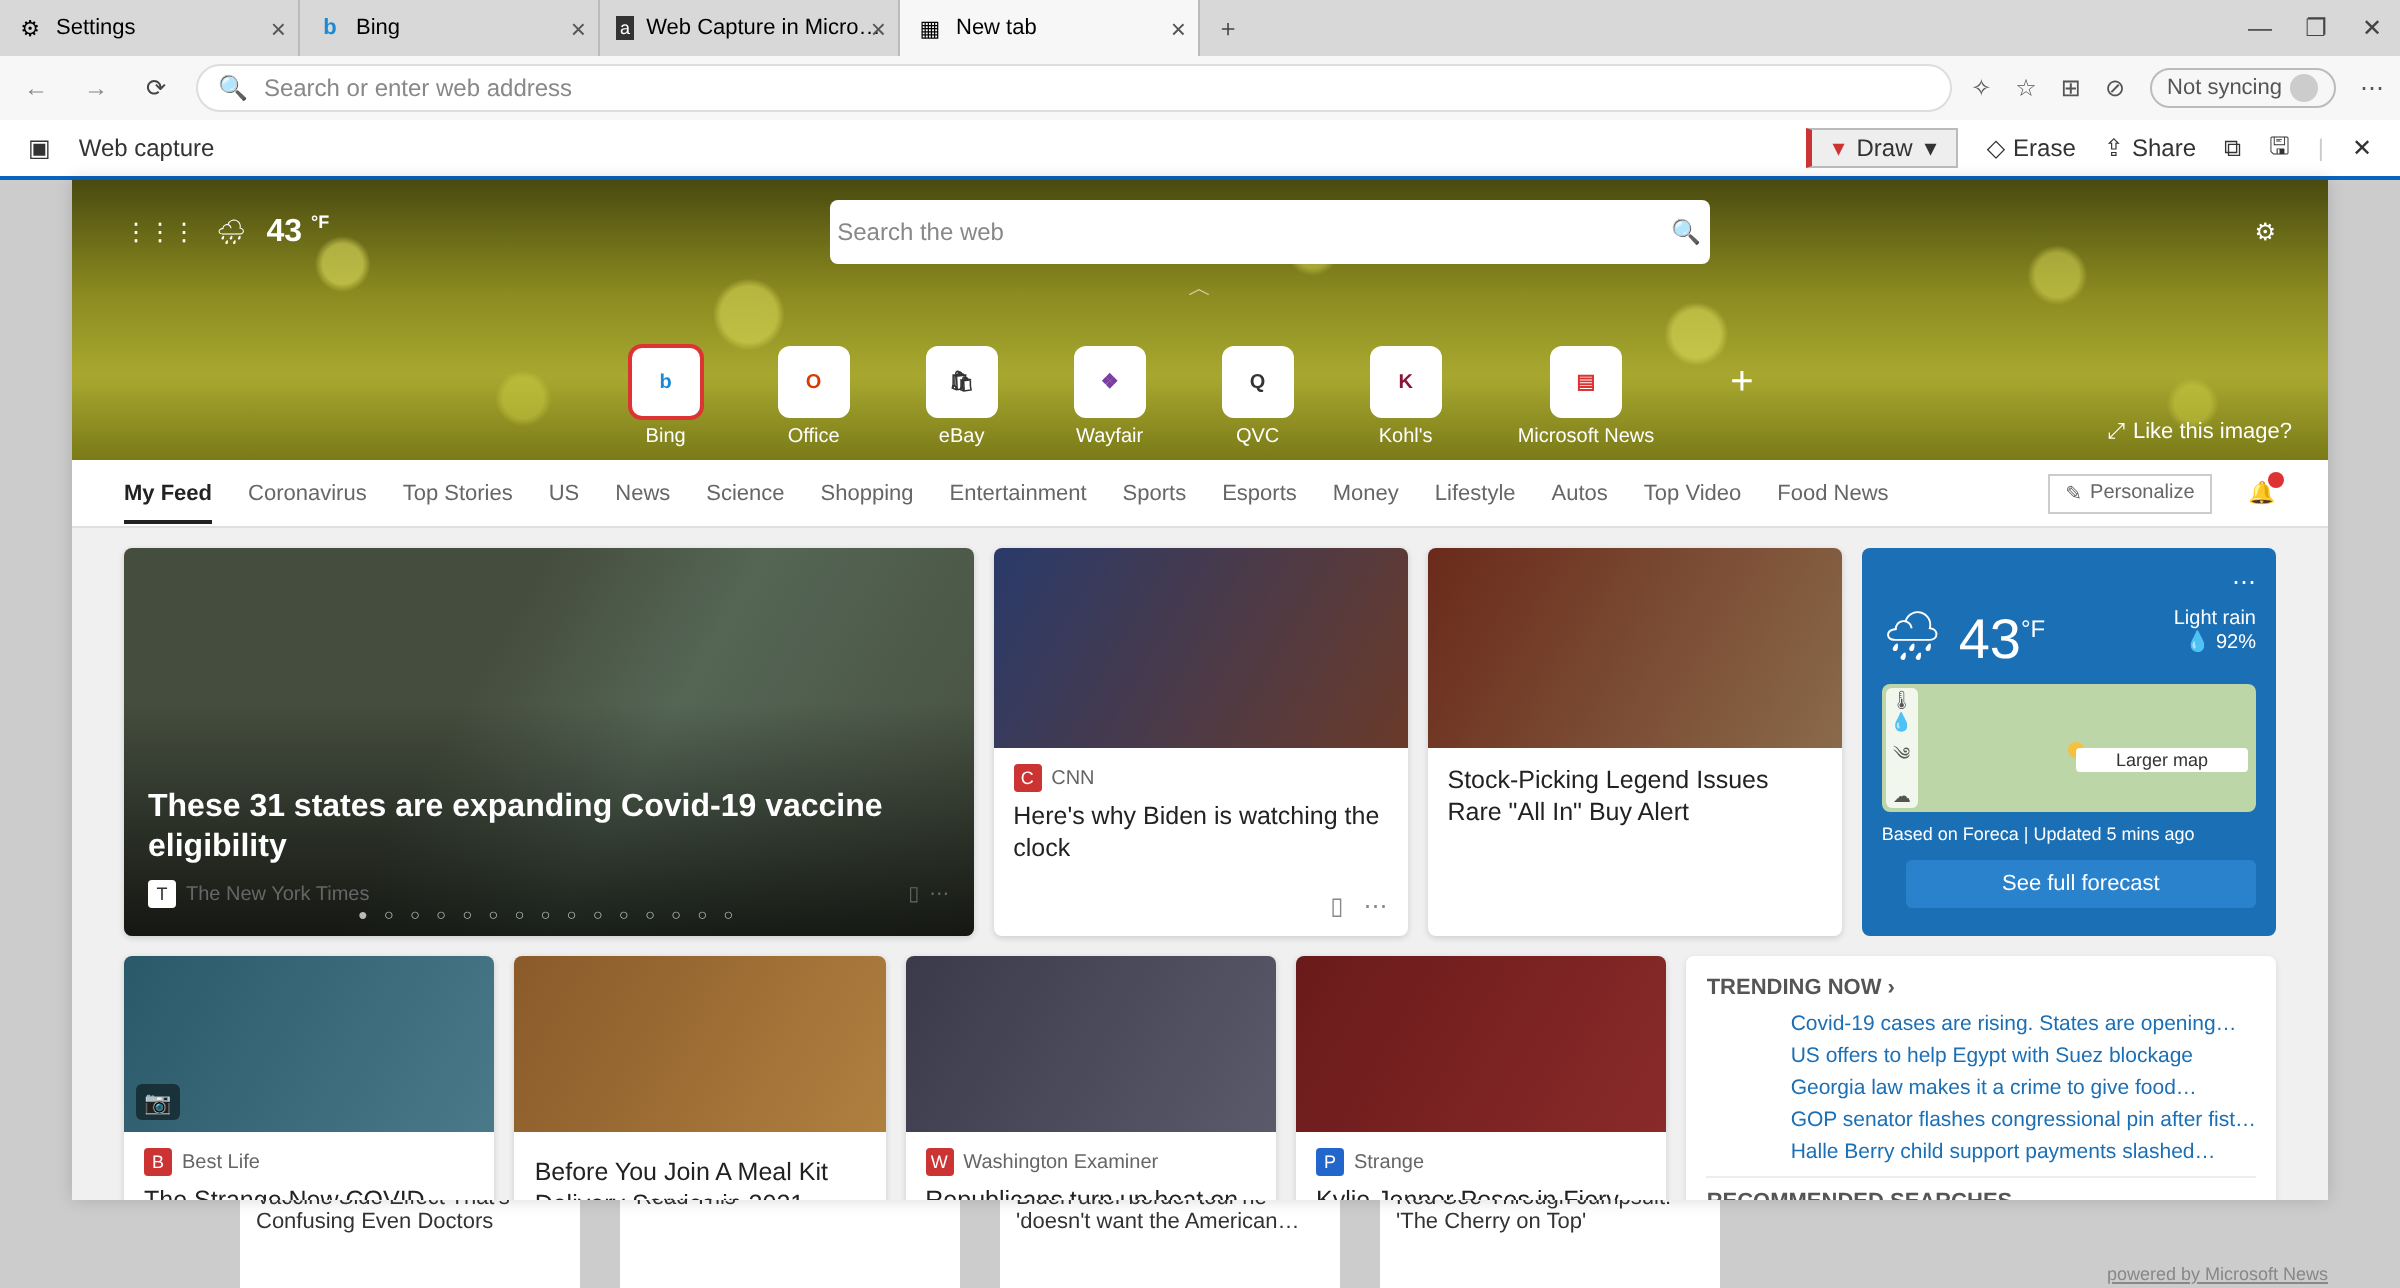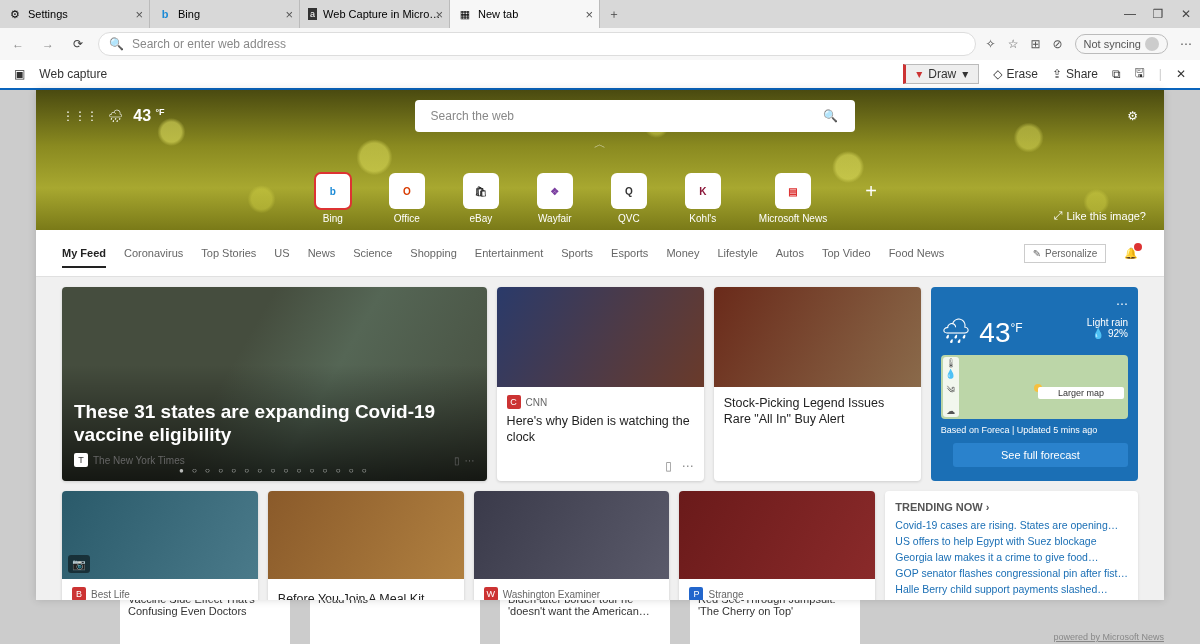--- a/index.html
+++ b/index.html
@@ -21,41 +21,41 @@
 .capturebar { height:30px; background:#fff; border-bottom:2px solid #0a64bc; display:flex; align-items:center; gap:14px; padding:0 14px; font-size:12px; color:#333; }
 .drawbtn { border:1px solid #bbb; background:#eee; padding:2px 10px; display:flex; align-items:center; gap:6px; border-left:3px solid #c33; }
 .capright { margin-left:auto; display:flex; gap:14px; align-items:center; }
 .viewport { position:relative; height:554px; background:#ccc; }
 .ntpwrap { position:absolute; left:36px; right:36px; top:0; bottom:44px; background:#f0f0f0; overflow:hidden; box-shadow:0 0 8px rgba(0,0,0,0.15); }
 .hero { height:140px; background:linear-gradient(to bottom,#4a4a10,#8a8a20 40%,#a8a830 70%,#7a7a18); position:relative; color:#fff; padding:10px 26px; }
 .hero::before { content:""; position:absolute; inset:0; background-image:radial-gradient(circle at 12% 30%,rgba(230,230,100,.55) 0 10px,transparent 14px),radial-gradient(circle at 30% 48%,rgba(220,220,90,.55) 0 14px,transparent 18px),radial-gradient(circle at 55% 25%,rgba(210,210,80,.5) 0 9px,transparent 13px),radial-gradient(circle at 72% 55%,rgba(230,230,100,.5) 0 12px,transparent 16px),radial-gradient(circle at 88% 34%,rgba(220,220,90,.5) 0 11px,transparent 15px),radial-gradient(circle at 94% 80%,rgba(210,210,70,.45) 0 9px,transparent 13px),radial-gradient(circle at 20% 78%,rgba(210,210,70,.45) 0 10px,transparent 14px); }
 .hero>* { position:relative; }
 .htop { display:flex; align-items:center; gap:10px; }
 .htemp { font-size:16px; font-weight:600; }
-.searchbox { margin-left:240px; flex:1; max-width:440px; background:#fff; height:32px; border-radius:4px; display:flex; align-items:center; padding:0 16px; color:#888; }
+.searchbox { margin-left:240px; flex:1; max-width:440px; background:#fff; height:32px; border-radius:4px; display:flex; align-items:center; padding:0 4px; color:#888; }
 .searchbox .sicon { margin-left:auto; color:#0a64bc; font-weight:bold; }
 .gear { margin-left:auto; }
 .qlinks { display:flex; gap:38px; margin-top:20px; justify-content:center; align-items:flex-start; }
 .ql { display:flex; flex-direction:column; align-items:center; gap:4px; font-size:10px; color:#fff; }
 .ql .tile { width:36px; height:36px; background:#fff; border-radius:6px; display:flex; align-items:center; justify-content:center; color:#333; font-weight:bold; }
 .ql.hl .tile { outline:2px solid #d33; outline-offset:-1px; }
 .addql { width:20px; height:20px; color:#fff; font-size:20px; display:flex; align-items:center; margin-top:8px; }
 .likeimg { position:absolute; right:18px; bottom:8px; font-size:11px; display:flex; align-items:center; gap:4px; }
-.feednav { background:#fff; height:47px; border-bottom:1px solid #e0e0e0; display:flex; align-items:center; gap:18px; padding:0 26px; font-size:11px; color:#666; }
+.feednav { background:#fff; height:34px; border-bottom:1px solid #e0e0e0; display:flex; align-items:center; gap:18px; padding:0 26px; font-size:11px; color:#666; }
 .feednav .fi.active { color:#222; border-bottom:2px solid #222; padding-bottom:7px; margin-bottom:-9px; font-weight:600; }
 .feednav .pers { margin-left:auto; border:1px solid #ccc; padding:3px 8px; font-size:10px; display:flex; align-items:center; gap:4px; }
 .bell { position:relative; }
 .bell .dot { position:absolute; top:-4px; right:-4px; width:8px; height:8px; background:#d33; border-radius:50%; }
 .grid { display:grid; grid-template-columns:2.05fr 1fr 1fr 1fr; grid-auto-rows:auto; gap:10px; padding:10px 26px; background:#f0f0f0; }
 .card { background:#fff; border-radius:4px; overflow:hidden; display:flex; flex-direction:column; box-shadow:0 1px 3px rgba(0,0,0,.15); font-size:12px; }
 .cimg { width:100%; background:#888; }
 .c-big { grid-row:span 1; position:relative; color:#fff; }
 .c-big .cimg { height:194px; background:linear-gradient(rgba(0,0,0,0) 40%,rgba(0,0,0,.7)),linear-gradient(120deg,#454d3e,#454d3e 40%,#565 60%,#454d3e); }
 .c-big .ov { position:absolute; left:12px; right:12px; bottom:10px; }
-.c-big h2 { font-size:19px; font-weight:600; line-height:1.25; }
+.c-big h2 { font-size:16px; font-weight:600; line-height:1.25; }
 .c-big .src { font-size:10px; margin-top:6px; display:flex; align-items:center; gap:6px; }
 .dots { position:absolute; bottom:6px; left:50%; transform:translateX(-50%); font-size:8px; letter-spacing:3px; color:rgba(255,255,255,.7); }
 .card .body { padding:8px 10px; flex:1; }
 .card .src { font-size:10px; color:#666; display:flex; align-items:center; gap:5px; margin-bottom:4px; }
 .srcbox { width:14px; height:14px; background:#c33; color:#fff; font-size:9px; display:flex; align-items:center; justify-content:center; border-radius:2px; }
 .srcbox.ad { background:#393; }
 .srcbox.pp { background:#26c; }
 .card h3 { font-size:12.5px; font-weight:400; color:#222; line-height:1.3; }
 .card .foot { display:flex; justify-content:flex-end; gap:10px; padding:4px 10px 8px; color:#888; }
 .wcard { background:#1b6fb5; color:#fff; padding:10px; border-radius:4px; display:flex; flex-direction:column; gap:6px; grid-column:4; }
@@ -63,21 +63,21 @@
 .bigtemp { font-size:28px; font-weight:300; }
 .wmap { background:#bcd6a8; height:64px; border-radius:4px; position:relative; }
 .wmap .sidebar { position:absolute; left:2px; top:2px; bottom:2px; width:16px; background:rgba(255,255,255,.8); border-radius:3px; display:flex; flex-direction:column; align-items:center; justify-content:space-around; font-size:9px; color:#555; }
 .wmap .lm { position:absolute; right:4px; bottom:20px; background:#fff; color:#333; font-size:9px; padding:1px 20px; border-radius:2px; }
 .wfoot { font-size:9px; }
 .wbtn { background:#2a82cc; text-align:center; padding:6px; border-radius:3px; font-size:11px; margin-top:2px;margin-left:12px; }
 .row2 { display:grid; grid-template-columns:1fr 1fr 1fr 1fr 1fr; gap:10px; padding:0 26px 10px; }
 .row2 .card .cimg { height:88px; }
 .tcard { background:#fff; padding:10px; border-radius:4px; box-shadow:0 1px 3px rgba(0,0,0,.1); font-size:11px; }
 .tcard h4 { font-size:11px; color:#555; font-weight:600; margin-bottom:6px; }
-.tcard a { display:block; color:#1b6fb5; text-decoration:none; margin-bottom:4px; font-size:10.5px; white-space:nowrap; overflow:hidden; text-overflow:ellipsis; }
+.tcard a { display:block; color:#1b6fb5; text-decoration:none; margin-bottom:4px; font-size:10.5px; white-space:nowrap; overflow:hidden; text-overflow:ellipsis;margin-left:42px; }
 .bgcards { position:absolute; left:0; right:0; bottom:0; height:55px; display:flex; gap:20px; padding:0 120px; font-size:11px; color:#333; }
 .bgc { flex:1; background:#fff; padding:4px 8px; overflow:hidden; }
 .bgside { width:200px; display:flex; gap:2px; font-size:10px; color:#1b6fb5; }
 .bgside div { white-space:nowrap; overflow:hidden; text-overflow:ellipsis; }
 .pwr { position:absolute; right:36px; bottom:2px; font-size:9px; color:#888;text-decoration:underline; }
 </style>
 </head>
 <body>
 
 <div class="titlebar">

